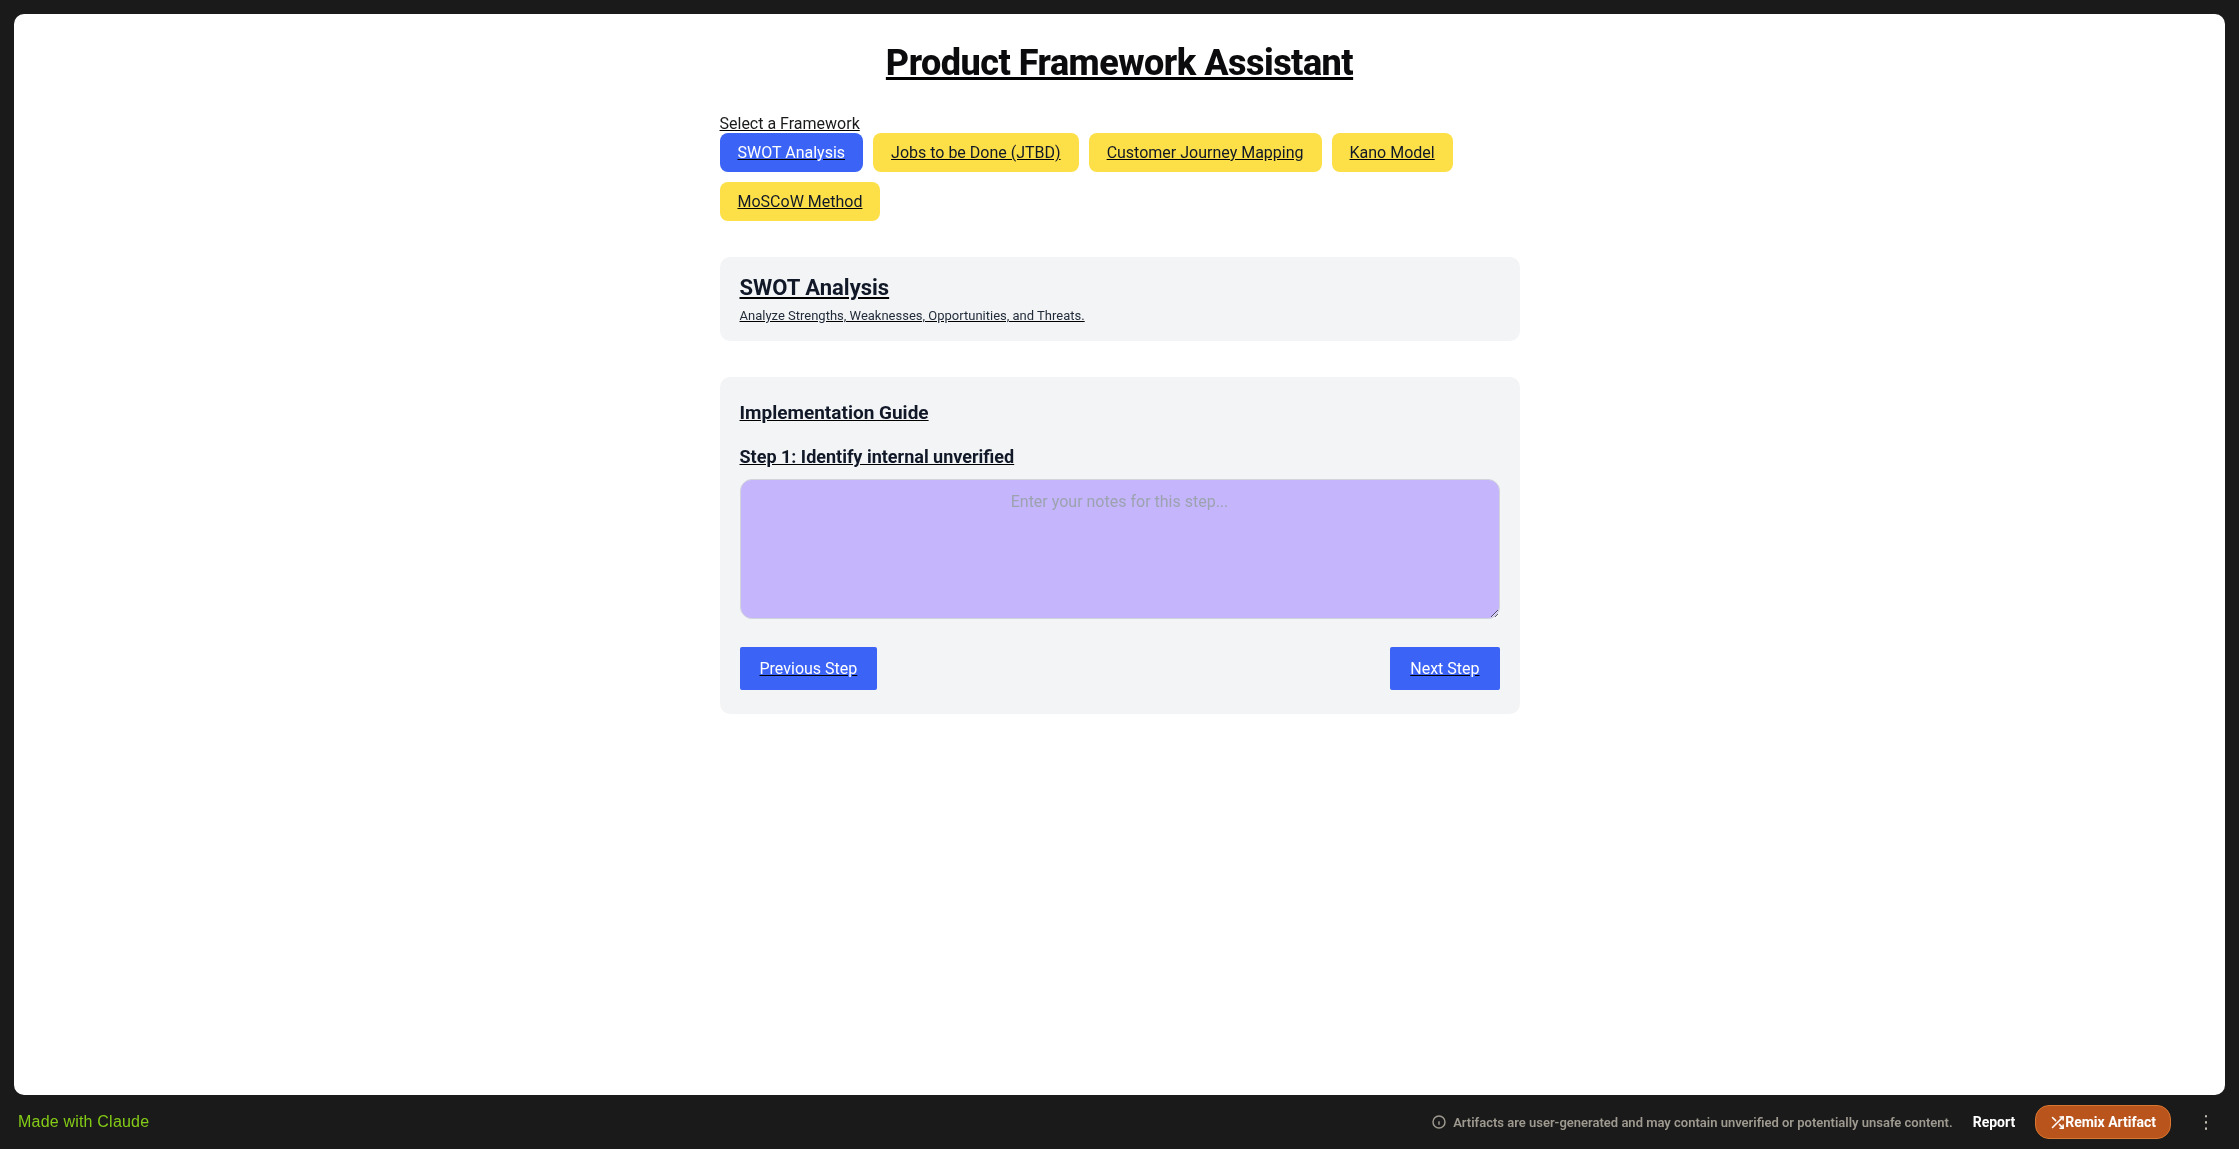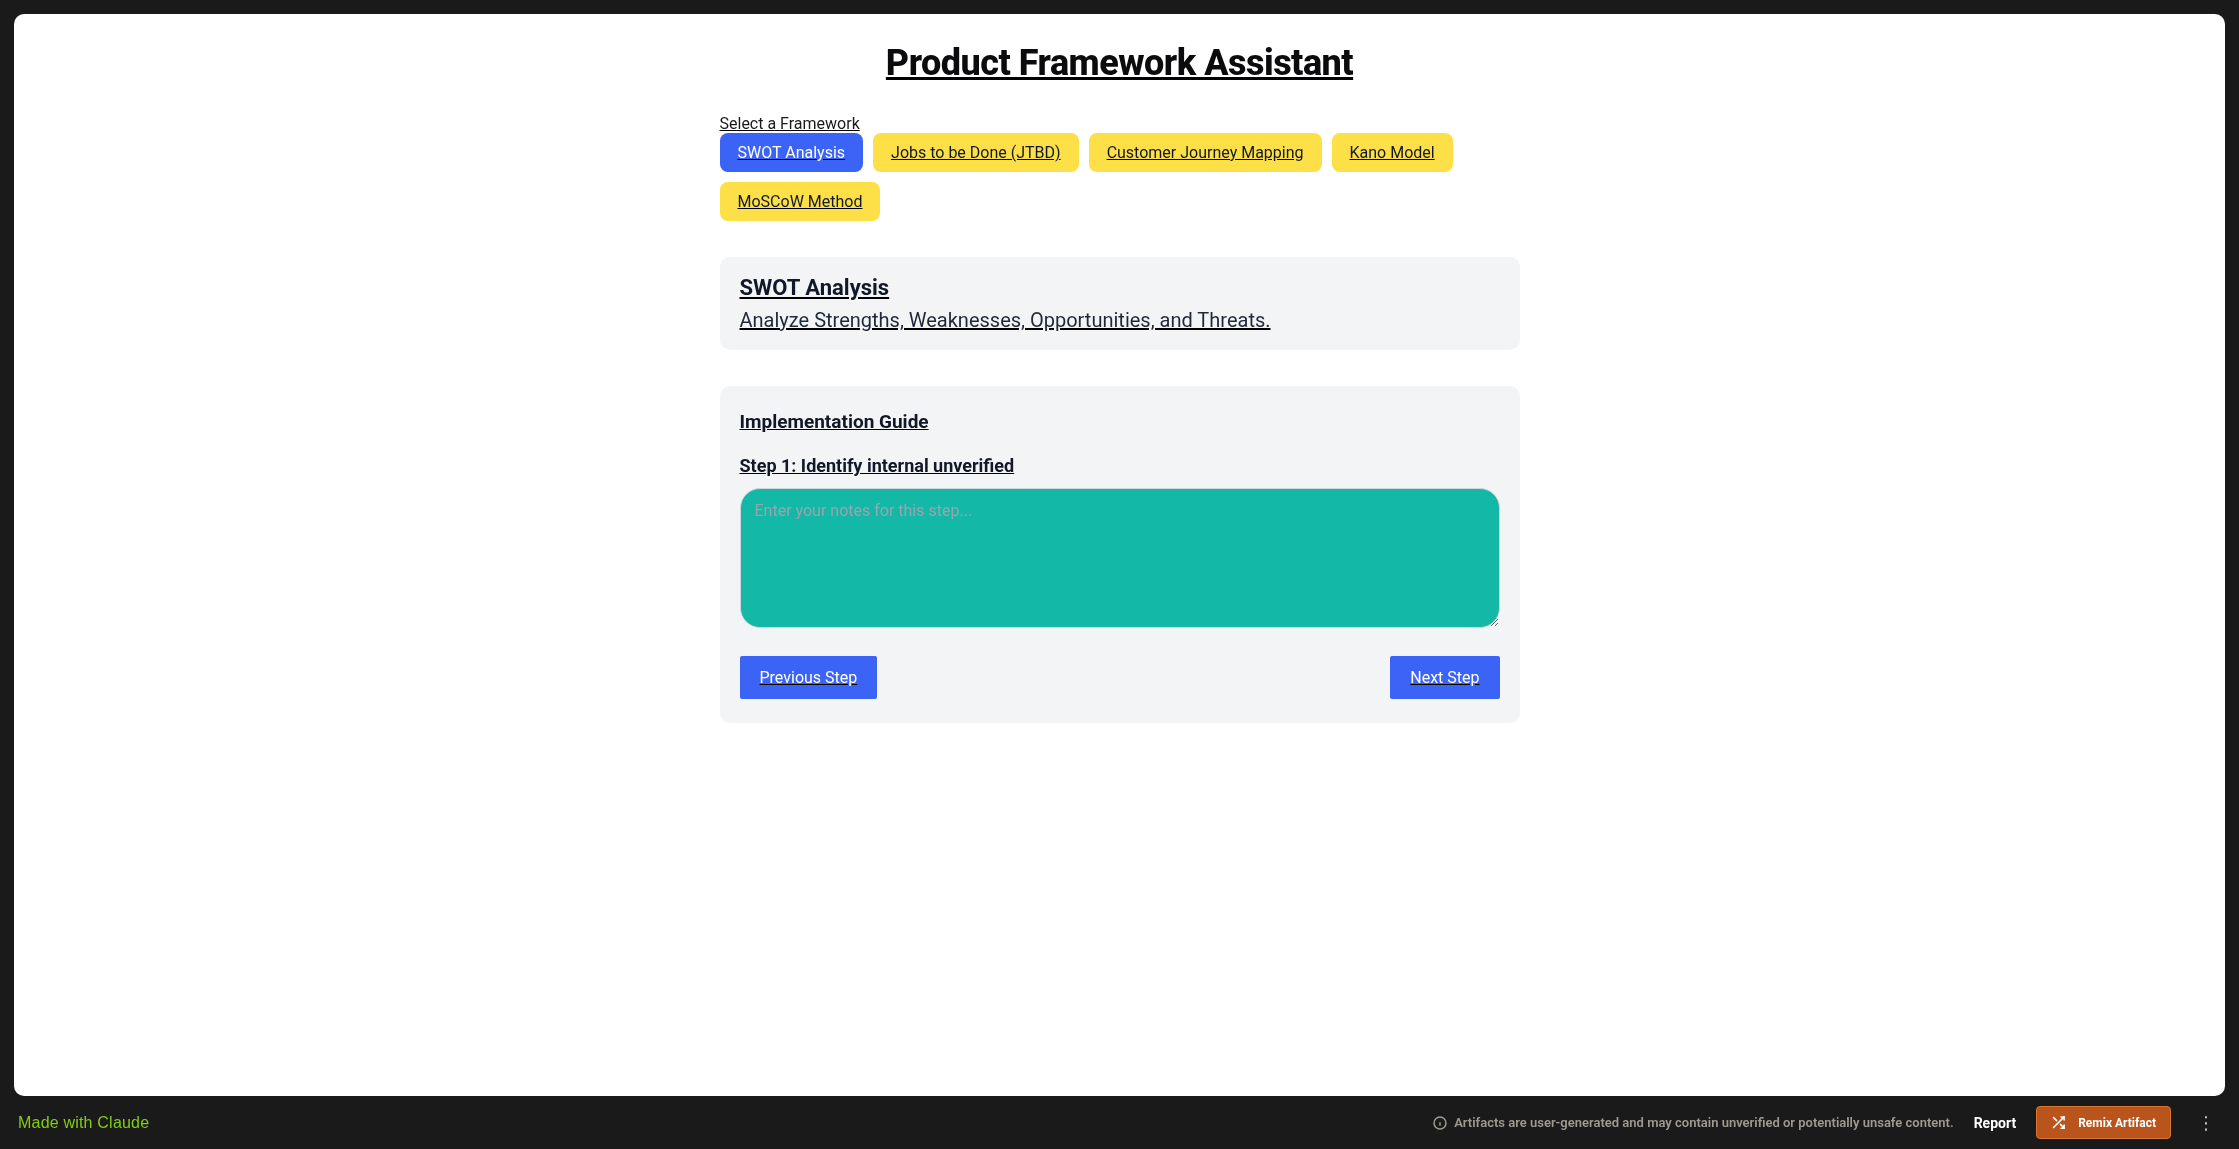--- a/index.html
+++ b/index.html
@@ -91,21 +91,21 @@
     }
 
     .card-title {
       font-size: 22px;
       font-weight: 700;
       color: #111827;
       margin-bottom: 8px;
     }
 
     .card-desc {
-      font-size: 20px;
+      font-size: 13px;
       color: #1f2937;
     }
 
     .guide-card {
       background: #f3f4f6;
       border-radius: 10px;
       padding: 24px 20px 24px 20px;
     }
 
     .guide-title {
@@ -119,27 +119,28 @@
       font-size: 18px;
       font-weight: 700;
       color: #111827;
       margin-bottom: 12px;
     }
 
     .notes-area {
       width: 100%;
       min-height: 140px;
       border: 1px solid #d1d5db;
-      border-radius: 20px;
+      border-radius: 12px;
       padding: 12px 14px;
       font-size: 16px;
       font-family: inherit;
       color: #111827;
       resize: both;
-      background: #14b8a6;
+      background: #c4b5fd;
+      text-align: center;
     }
 
     .notes-area::placeholder {
       color: #9ca3af;
     }
 
     .button-row {
       display: flex;
       justify-content: space-between;
       margin-top: 24px;
@@ -203,28 +204,28 @@
       color: #ffffff;
       font-size: 14px;
       font-weight: 700;
       cursor: pointer;
     }
 
     .remix-btn {
       background: #b9541d;
       color: #ffffff;
       border: 1px solid #d9762f;
-      border-radius: 4px;
+      border-radius: 14px;
       padding: 8px 14px;
-      font-size: 12px;
+      font-size: 14px;
       font-weight: 700;
       cursor: pointer;
       display: inline-flex;
       align-items: center;
-      gap: 12px;
+      gap: 0;
       font-family: inherit;
     }
 
     .menu-dots {
       color: #cfcabf;
       cursor: pointer;
       padding: 2px 6px;
       font-size: 18px;
       line-height: 1;
     }

